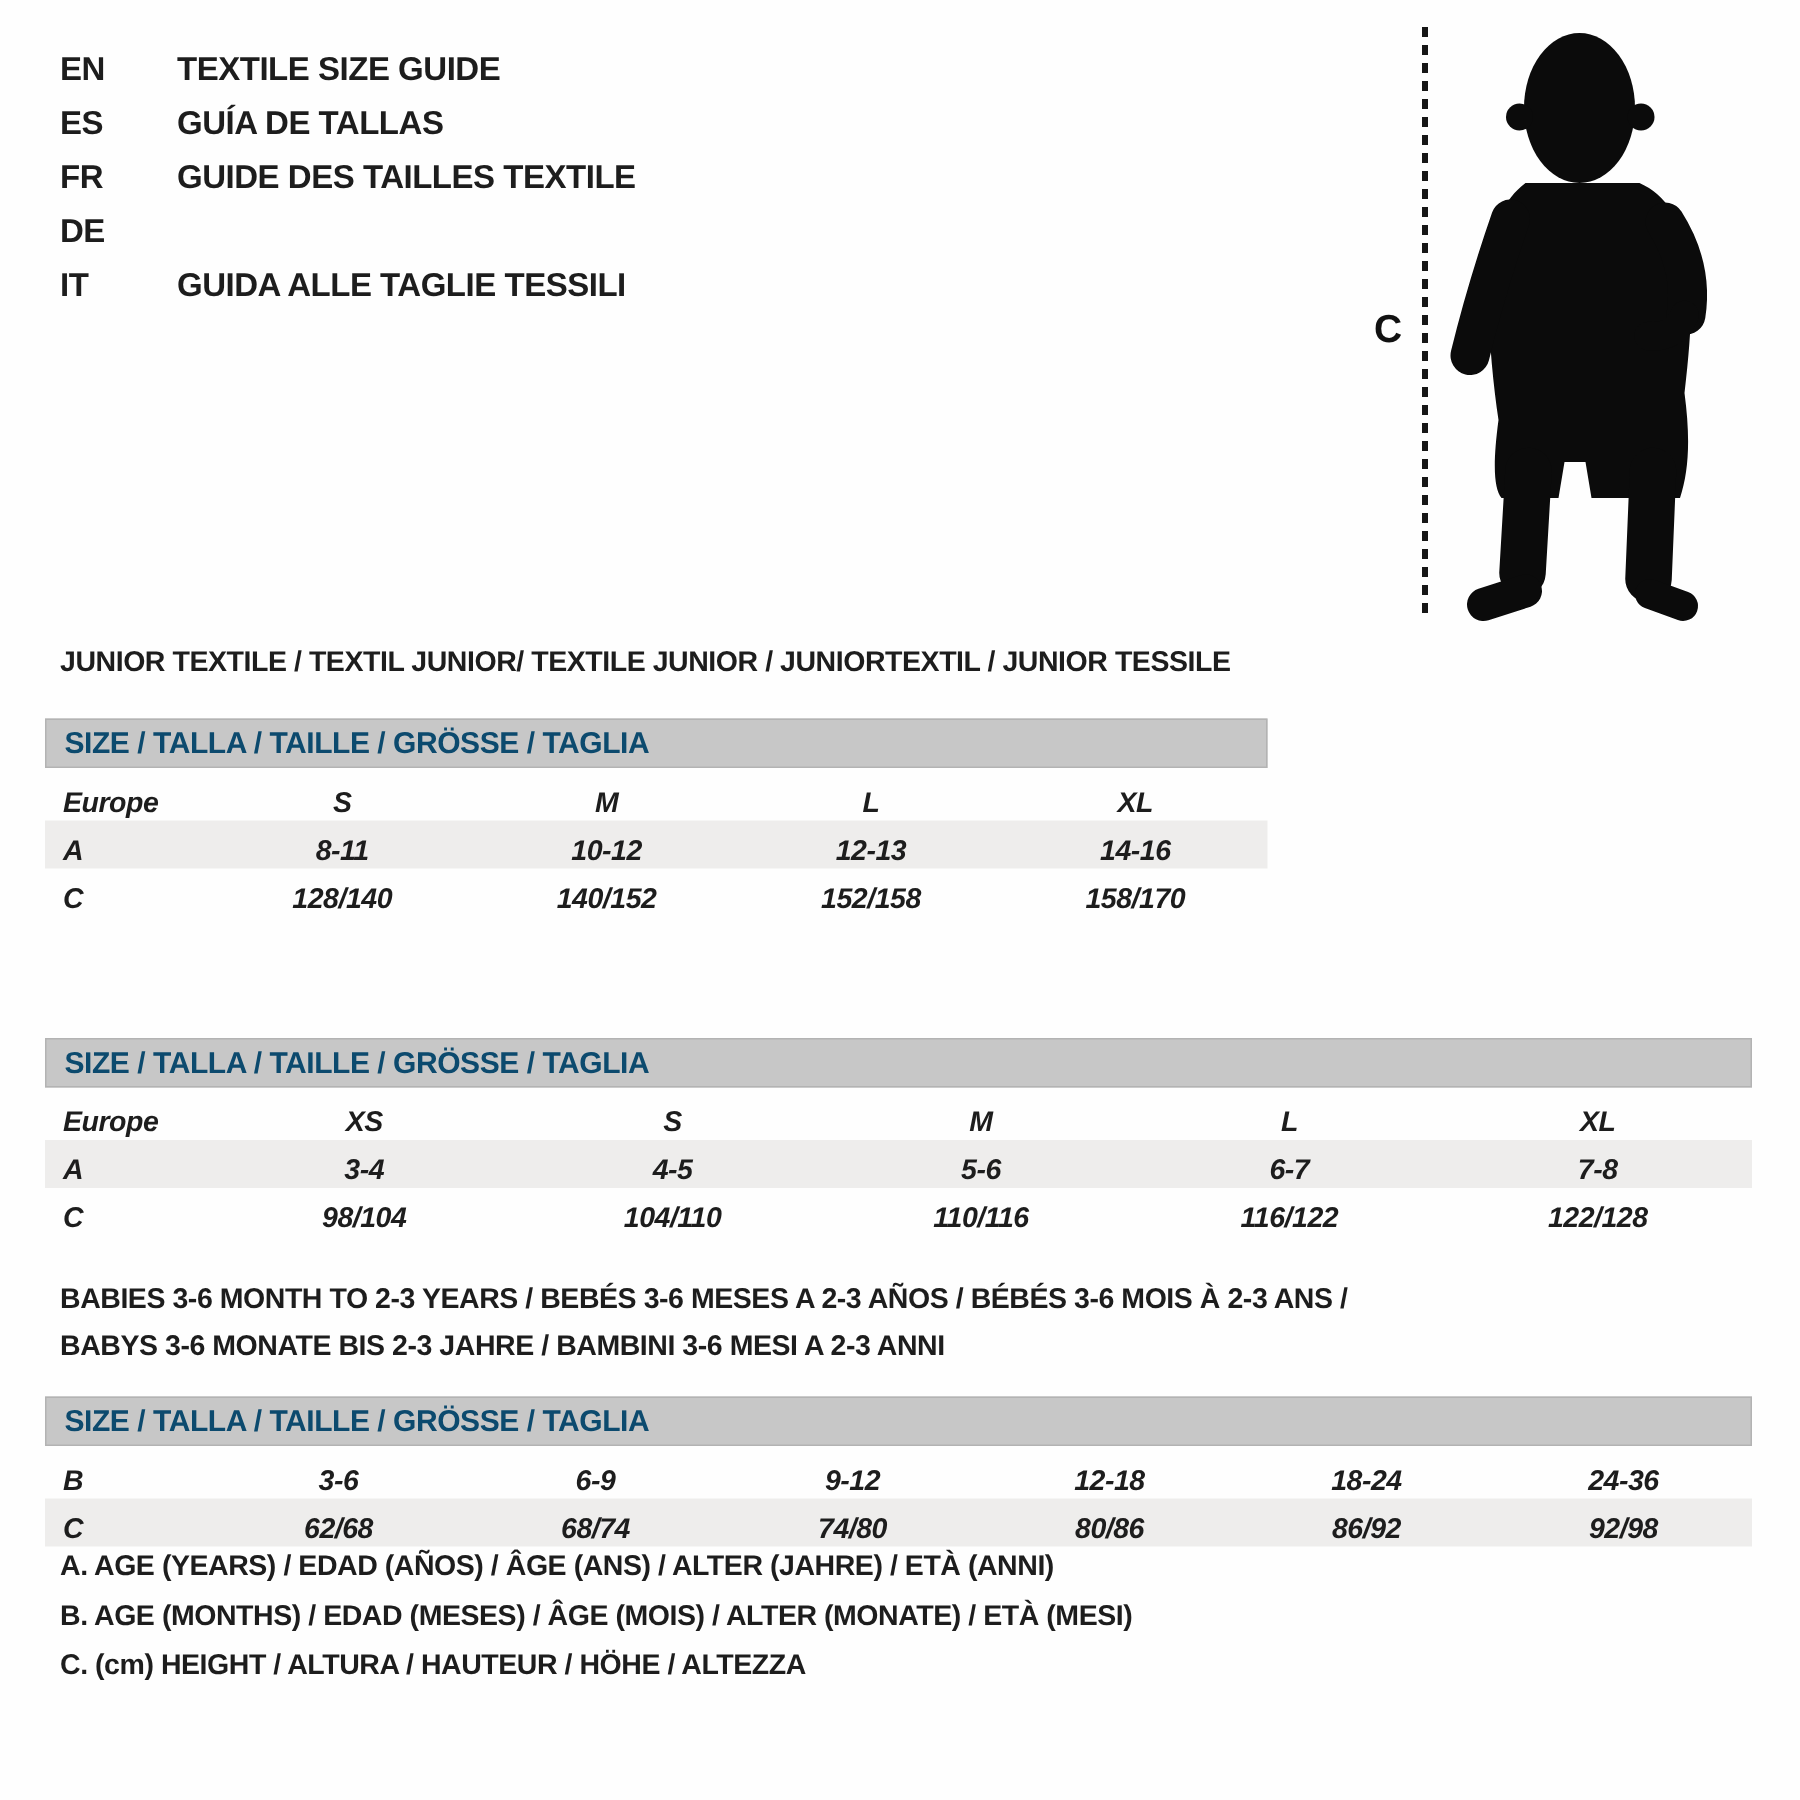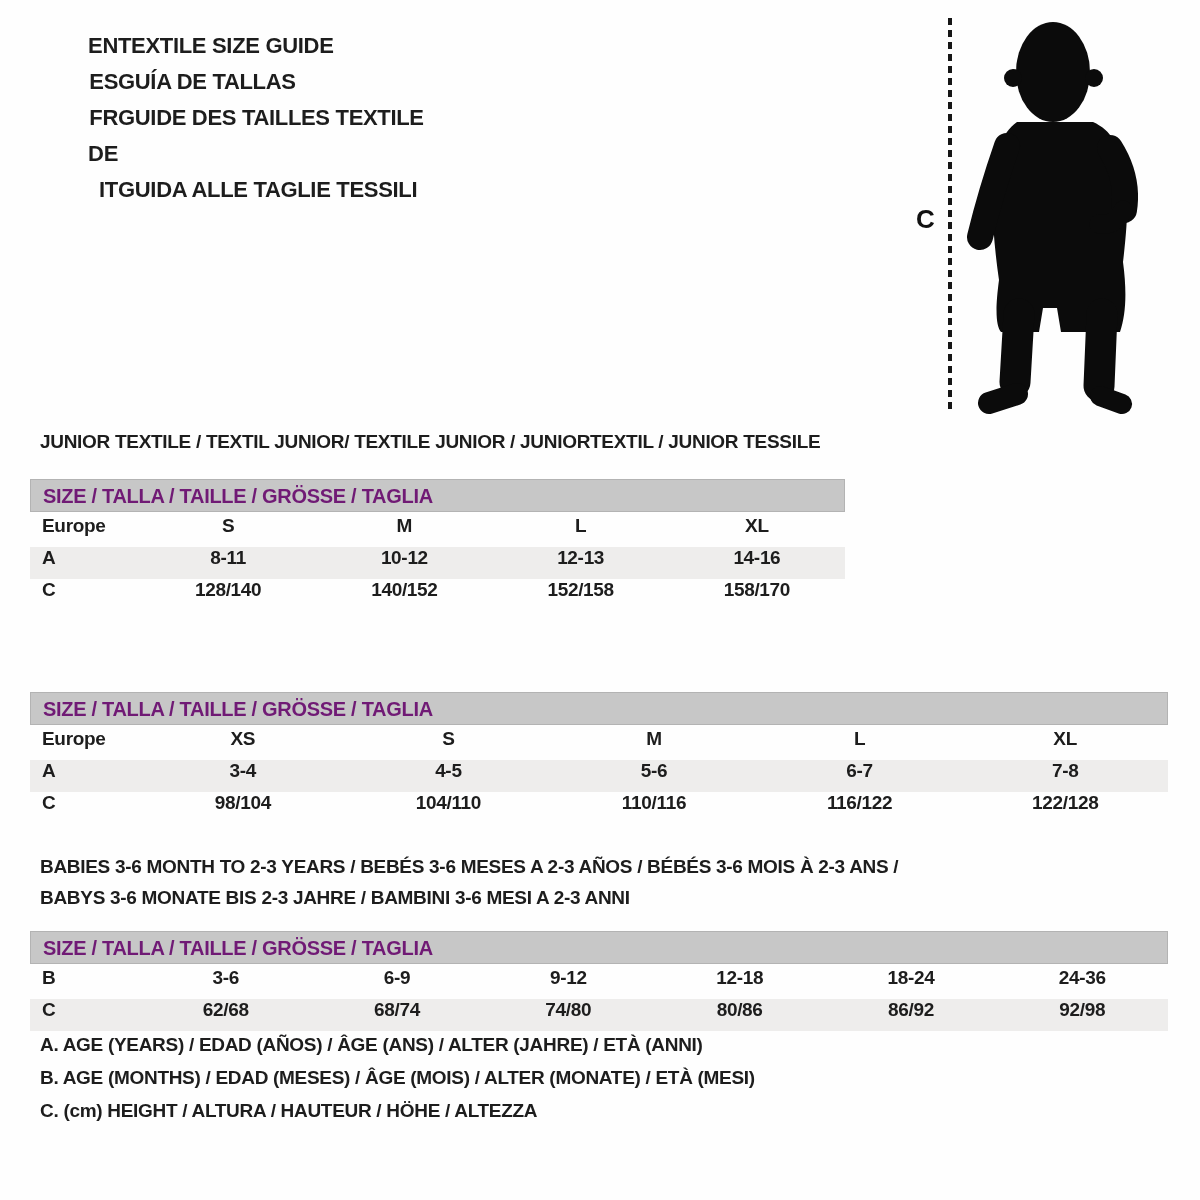--- a/index.html
+++ b/index.html
@@ -14,21 +14,21 @@
     position: relative;
     width: 1200px;
     height: 1200px;
     background: #fefefe;
     overflow: hidden;
   }
 
   
   .langs { position: absolute; left: 40px; top: 28px; }
   .lang-row { display: flex; height: 36px; align-items: center; font-size: 22px; }
-  .lang-code { width: 78px; text-align: right; }
+  .lang-code { width: 78px; }
   .lang-title { white-space: nowrap; }
 
   
   .measure-line {
     position: absolute; left: 948px; top: 18px;
     width: 4px; height: 396px;
     background: repeating-linear-gradient(to bottom, #161616 0 7px, transparent 7px 12px);
   }
   .measure-label {
     position: absolute; left: 916px; top: 204px;
@@ -43,25 +43,25 @@
   }
   .two-line .line { display: block; line-height: 31px; }
 
   
   .size-table { position: absolute; left: 30px; }
   .size-bar {
     height: 33px; line-height: 32px;
     background: #c7c7c7;
     border: 1px solid #b3b3b3;
     padding-left: 12px;
-    font-size: 20px; color: #701a75;
+    font-size: 20px; color: #0c4a6e;
     letter-spacing: -0.3px;
     margin-bottom: 3px;
   }
-  .trow { display: flex; height: 32px; align-items: flex-start; font-size: 19px; }
+  .trow { display: flex; height: 32px; align-items: flex-end; font-size: 19px; font-style: italic; }
   .trow.shaded { background: #eeedec; }
   .cell-label { width: 110px; padding-left: 12px; }
   .cell { flex: 1; text-align: center; white-space: nowrap; }
 
   
   .legend { position: absolute; left: 40px; top: 1028px; }
   .legend-line { height: 33px; line-height: 33px; font-size: 19px; white-space: nowrap; letter-spacing: -0.3px; }
 </style>
 </head>
 <body>

